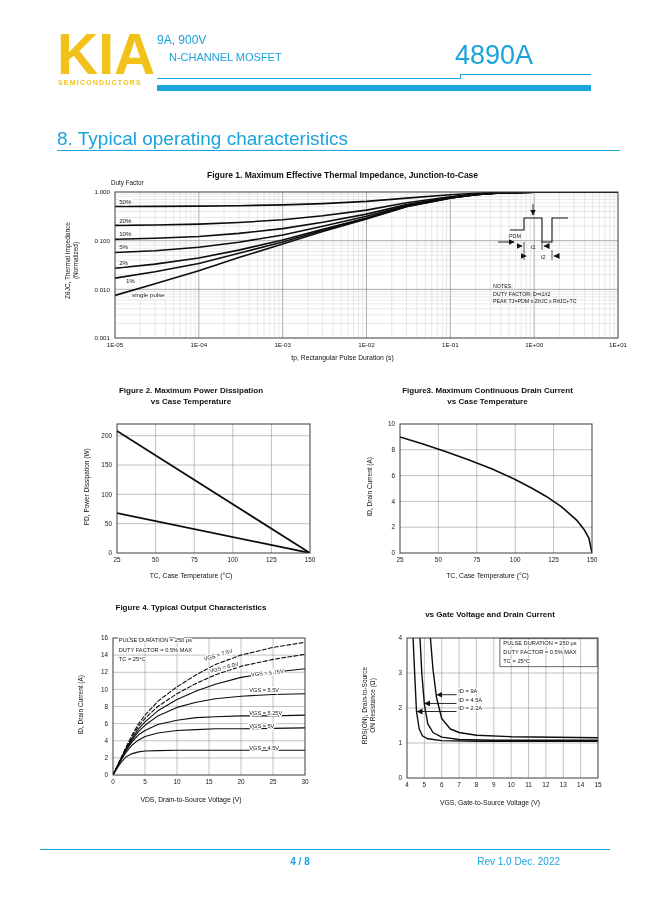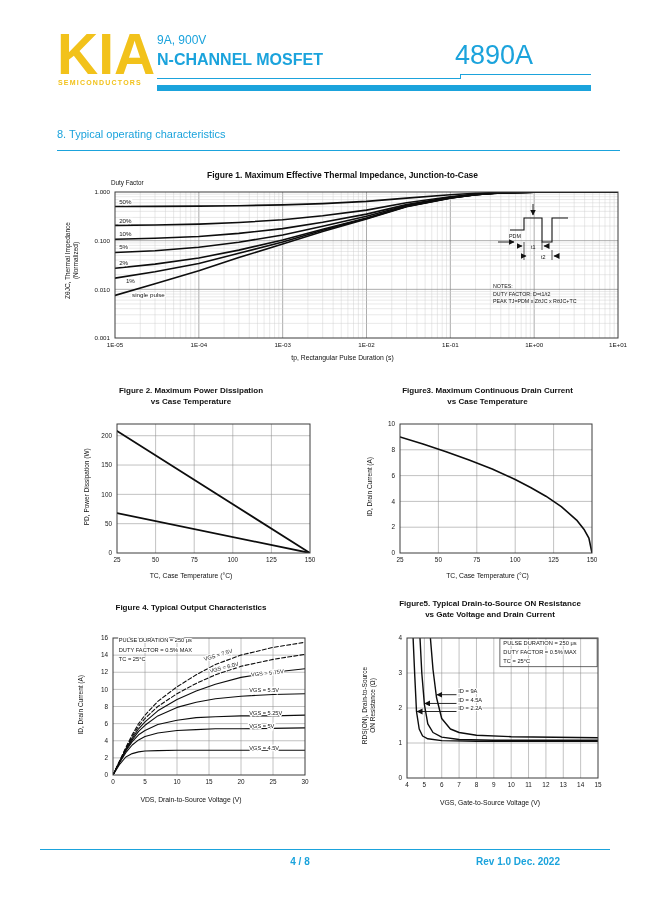--- a/index.html
+++ b/index.html
@@ -4,29 +4,29 @@
 <style>
   html,body{margin:0;padding:0;background:#fff;}
   .page{position:relative;width:649px;height:917px;background:#ffffff;
         font-family:"Liberation Sans",sans-serif;overflow:hidden;}
   
   .logo{position:absolute;left:57px;top:26px;font-size:57px;font-weight:700;
         color:var(--logo);line-height:1;letter-spacing:0;}
   .logo-sub{position:absolute;left:58px;top:79px;font-size:7px;font-weight:700;
         color:var(--logo);letter-spacing:1.2px;}
   .sub1{position:absolute;left:157px;top:33px;font-size:12px;font-weight:400;color:var(--accent);}
-  .sub2{position:absolute;left:157px;top:51px;font-size:16px;font-weight:700;color:var(--accent);}
+  .sub2{position:absolute;left:169px;top:51px;font-size:11px;font-weight:400;color:var(--accent);}
   .part{position:absolute;left:455px;top:40px;width:136px;text-align:left;
         font-size:27px;font-weight:400;color:var(--accent);}
   .rule{position:absolute;background:var(--accent);}
   #rule-a{left:157px;top:78px;width:304px;height:1px;}
   #rule-j{left:460px;top:74px;width:1px;height:5px;}
   #rule-b{left:460px;top:74px;width:131px;height:1px;}
   #rule-thick{left:157px;top:85px;width:434px;height:6px;}
-  .section-title{position:absolute;left:57px;top:128px;font-size:11px;color:var(--accent);}
+  .section-title{position:absolute;left:57px;top:128px;font-size:19px;color:var(--accent);}
   #section-rule{left:57px;top:150px;width:563px;height:1px;}
   
   .fig{position:absolute;}
   #figc1{left:55px;top:168px;width:575px;height:212px;}
   #figc2{left:55px;top:383px;width:272px;height:218px;}
   #figc3{left:345px;top:383px;width:285px;height:218px;}
   #figc4{left:55px;top:598px;width:272px;height:234px;}
   #figc5{left:350px;top:598px;width:280px;height:234px;}
   .ftitle{position:absolute;left:0;right:0;text-align:center;font-size:8px;
           font-weight:700;color:#111;}
@@ -42,21 +42,21 @@
   #figc1 .vlab{left:-59px;top:85px;} #figc2 .vlab{left:-43px;top:100px;}
   #figc3 .vlab{left:-50px;top:100px;} #figc4 .vlab{left:-49px;top:103px;}
   #figc5 .vlab{left:-57px;top:100px;}
   .corner{position:absolute;left:56px;top:11px;font-size:6.3px;color:#111;}
   .chart-host{position:absolute;left:0;top:0;right:0;bottom:0;}
   
   #footer-rule{left:40px;top:849px;width:570px;height:1px;}
   .fpage{position:absolute;left:230px;top:856px;width:140px;text-align:center;
          font-size:10px;font-weight:700;color:var(--accent);}
   .frev{position:absolute;left:410px;top:856px;width:150px;text-align:right;
-        font-size:10px;font-weight:700;color:var(--accent);}
+        font-size:10px;font-weight:400;color:var(--accent);}
 </style>
 </head>
 <body>
 
 <div class="page">
 
   <div class="logo">KIA</div>
   <div class="logo-sub">SEMICONDUCTORS</div>
   <div class="sub1">9A, 900V</div>
   <div class="sub2">N-CHANNEL MOSFET</div>
@@ -344,21 +344,20 @@
           <text x="194.32000000000002" y="152.16875" text-anchor="start" font-size="5.6" fill="#161616" font-family="&quot;Liberation Sans&quot;, sans-serif" paint-order="stroke" stroke="#ffffff" stroke-width="2.4">VGS = 4.5V</text>
           <text x="63.76" y="44.28125" text-anchor="start" font-size="5.7" fill="#161616" font-family="&quot;Liberation Sans&quot;, sans-serif" paint-order="stroke" stroke="#fff" stroke-width="2">PULSE DURATION = 250 μs</text>
           <text x="63.76" y="53.7" text-anchor="start" font-size="5.7" fill="#161616" font-family="&quot;Liberation Sans&quot;, sans-serif" paint-order="stroke" stroke="#fff" stroke-width="2">DUTY FACTOR = 0.5% MAX</text>
           <text x="63.76" y="63.11874999999999" text-anchor="start" font-size="5.7" fill="#161616" font-family="&quot;Liberation Sans&quot;, sans-serif" paint-order="stroke" stroke="#fff" stroke-width="2">TC = 25°C</text>
         </svg></div>
     <div class="xlab">VDS, Drain-to-Source Voltage (V)</div>
     <div class="vlab">ID, Drain Current (A)</div>
   </div>
 
   <div class="fig" id="figc5">
-    <div class="ftitle t1">Figure5.  Typical Drain-to-Source ON Resistance</div>
     <div class="ftitle t2">vs Gate Voltage and Drain Current</div>
     <div class="chart-host"><svg width="280" height="234" viewBox="0 0 280 234">
           <defs>
             <marker id="fig5-ah" markerWidth="7" markerHeight="7" refX="5.5" refY="3" orient="auto" markerUnits="userSpaceOnUse">
               <path d="M0,0L6,3L0,6Z" fill="#111"></path>
             </marker>
             <clipPath id="fig5-cp">
               <rect x="57" y="40" width="191" height="140"></rect>
             </clipPath>
           </defs>

